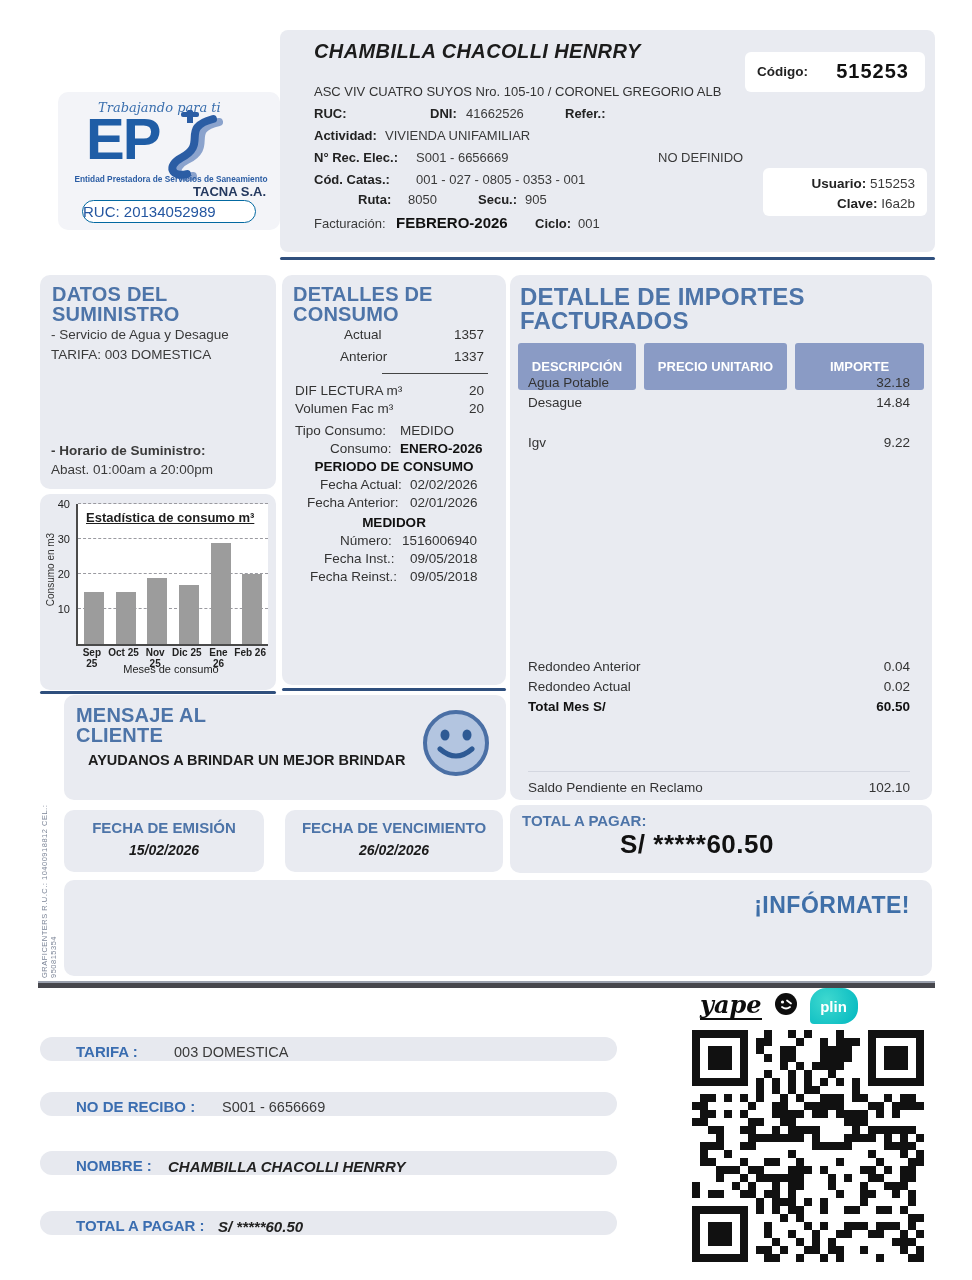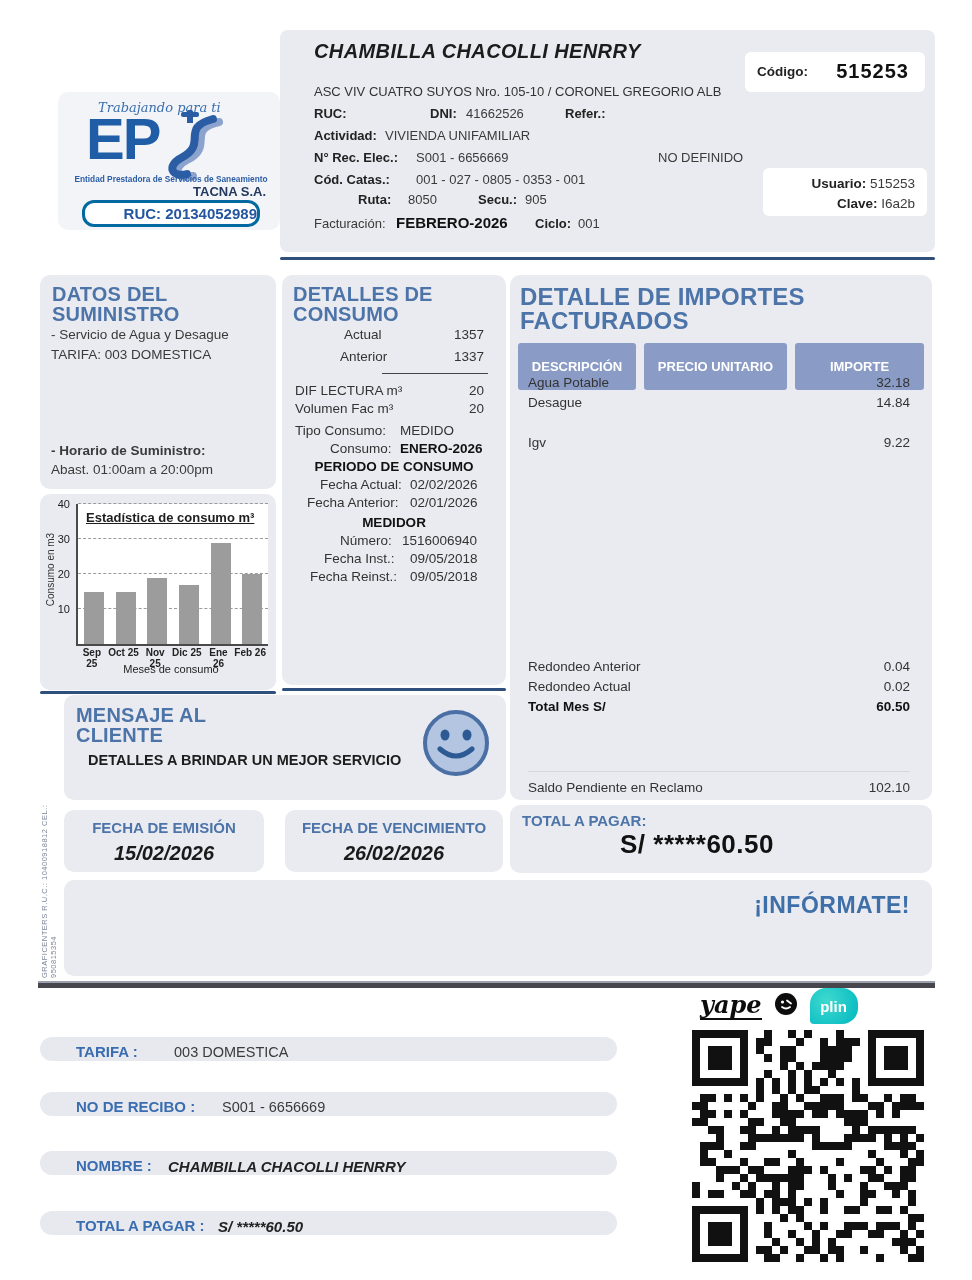--- a/index.html
+++ b/index.html
@@ -13,22 +13,22 @@
   .val{color:#3a3a3a;}
 
   
   .logo-wrap{left:58px;top:92px;width:222px;height:138px;background:#f3f4f8;border-radius:10px;}
   .tagline{position:absolute;left:40px;top:8px;font-family:"DejaVu Serif",serif;font-style:italic;
            color:#3a6fae;font-size:13px;}
   .brand-row{position:absolute;left:28px;top:18px;display:flex;align-items:flex-start;}
   .brand-ep{font-size:58px;font-weight:900;color:#1f5da6;letter-spacing:-2px;line-height:1;}
   .logo-sub{position:absolute;left:8px;top:82px;width:210px;font-size:8.3px;font-weight:bold;color:#2b5da4;text-align:center;}
   .logo-company{position:absolute;right:14px;top:92px;font-size:13px;font-weight:bold;color:#24395f;}
-  .ruc-pill{position:absolute;left:24px;top:108px;width:172px;background:#fff;border:3px solid #0369a1;
-            border-radius:12px;text-align:right;padding:2px 0;font-size:15px;font-weight:bold;color:#2456a0;}
+  .ruc-pill{position:absolute;left:24px;top:108px;width:172px;background:#fff;border:1px solid #0369a1;
+            border-radius:12px;text-align:left;padding:2px 0;font-size:15px;font-weight:normal;color:#2456a0;}
   .header-box{left:280px;top:30px;width:655px;height:222px;background:#e9ebf1;border-radius:8px;}
   .cust-name{position:absolute;left:34px;top:10px;font-size:20px;font-weight:bold;font-style:italic;color:#1c1c1c;letter-spacing:.4px;}
   .codigo-pill{position:absolute;right:10px;top:22px;width:180px;height:40px;background:#fff;border-radius:6px;}
   .codigo-lbl{position:absolute;left:12px;top:12px;font-size:13.5px;font-weight:bold;color:#222;}
   .codigo-val{position:absolute;right:16px;top:8px;font-size:20px;font-weight:bold;color:#111;letter-spacing:1px;}
   .hline{position:absolute;font-size:13px;}
   .usuario-pill{position:absolute;right:8px;top:138px;width:164px;height:48px;background:#fff;border-radius:6px;
                 text-align:right;padding:6px 12px 0 0;box-sizing:border-box;font-size:13.5px;line-height:1.5;}
   .header-rule{left:280px;top:257px;width:655px;}
 
@@ -73,21 +73,21 @@
 
   
   .mensaje-box{left:64px;top:695px;width:442px;height:105px;}
   .mensaje-box .sec-title{position:absolute;left:12px;top:10px;font-size:20px;width:160px;}
   .mensaje-text{position:absolute;left:24px;top:57px;font-size:14.5px;font-weight:bold;color:#1d1d1d;}
   .smiley{position:absolute;right:14px;top:12px;}
 
   
   .fecha-box{top:810px;height:62px;}
   .fecha-title{position:absolute;left:0;top:9px;width:100%;text-align:center;color:#4d74a8;font-weight:bold;font-size:15px;}
-  .fecha-val{position:absolute;left:0;top:32px;width:100%;text-align:center;font-size:20px;font-weight:bold;font-style:italic;color:#1a1a1a;}
+  .fecha-val{position:absolute;left:0;top:32px;width:100%;text-align:center;font-size:14px;font-weight:bold;font-style:italic;color:#1a1a1a;}
   .total-box{left:510px;top:805px;width:422px;height:68px;}
   .total-lbl{position:absolute;left:12px;top:7px;color:#4d74a8;font-weight:bold;font-size:15px;}
   .total-val{position:absolute;left:110px;top:24px;font-size:26px;font-weight:bold;color:#111;letter-spacing:.5px;}
   .informate-box{left:64px;top:880px;width:868px;height:96px;}
   .informate-txt{position:absolute;right:22px;top:12px;color:#3f6fa8;font-weight:bold;font-size:23px;letter-spacing:.5px;}
 
   .side-text{left:40px;top:768px;height:210px;width:14px;font-size:7.5px;color:#7d8698;
              writing-mode:vertical-rl;transform:rotate(180deg);letter-spacing:.5px;}
 
   .divider-band{left:38px;top:981px;width:897px;height:7px;background:#46464c;border-top:2px solid #9aa0ad;box-sizing:border-box;}
@@ -269,21 +269,21 @@
       <span class="amt">60.50</span>
     </div>
     <div class="i-row saldo-row" style="top:496px;">
       <span class="desc">Saldo Pendiente en Reclamo</span>
       <span class="amt">102.10</span>
     </div>
   </div>
 
   <div class="box mensaje-box">
     <div class="sec-title">MENSAJE AL CLIENTE</div>
-    <div class="mensaje-text">DETALLES A BRINDAR UN MEJOR SERVICIO</div>
+    <div class="mensaje-text">AYUDANOS A BRINDAR UN MEJOR BRINDAR</div>
     <div class="smiley">
       <svg width="72" height="72" viewBox="0 0 72 72">
         <circle cx="36" cy="36" r="31" fill="#b3c5e0" stroke="#4a6fa5" stroke-width="4"></circle>
         <ellipse cx="25" cy="28" rx="4.5" ry="5.5" fill="#2e5a94"></ellipse>
         <ellipse cx="47" cy="28" rx="4.5" ry="5.5" fill="#2e5a94"></ellipse>
         <path d="M20 42 Q 36 56 52 42" stroke="#2e5a94" stroke-width="5" fill="none" stroke-linecap="round"></path>
       </svg>
     </div>
   </div>
 

